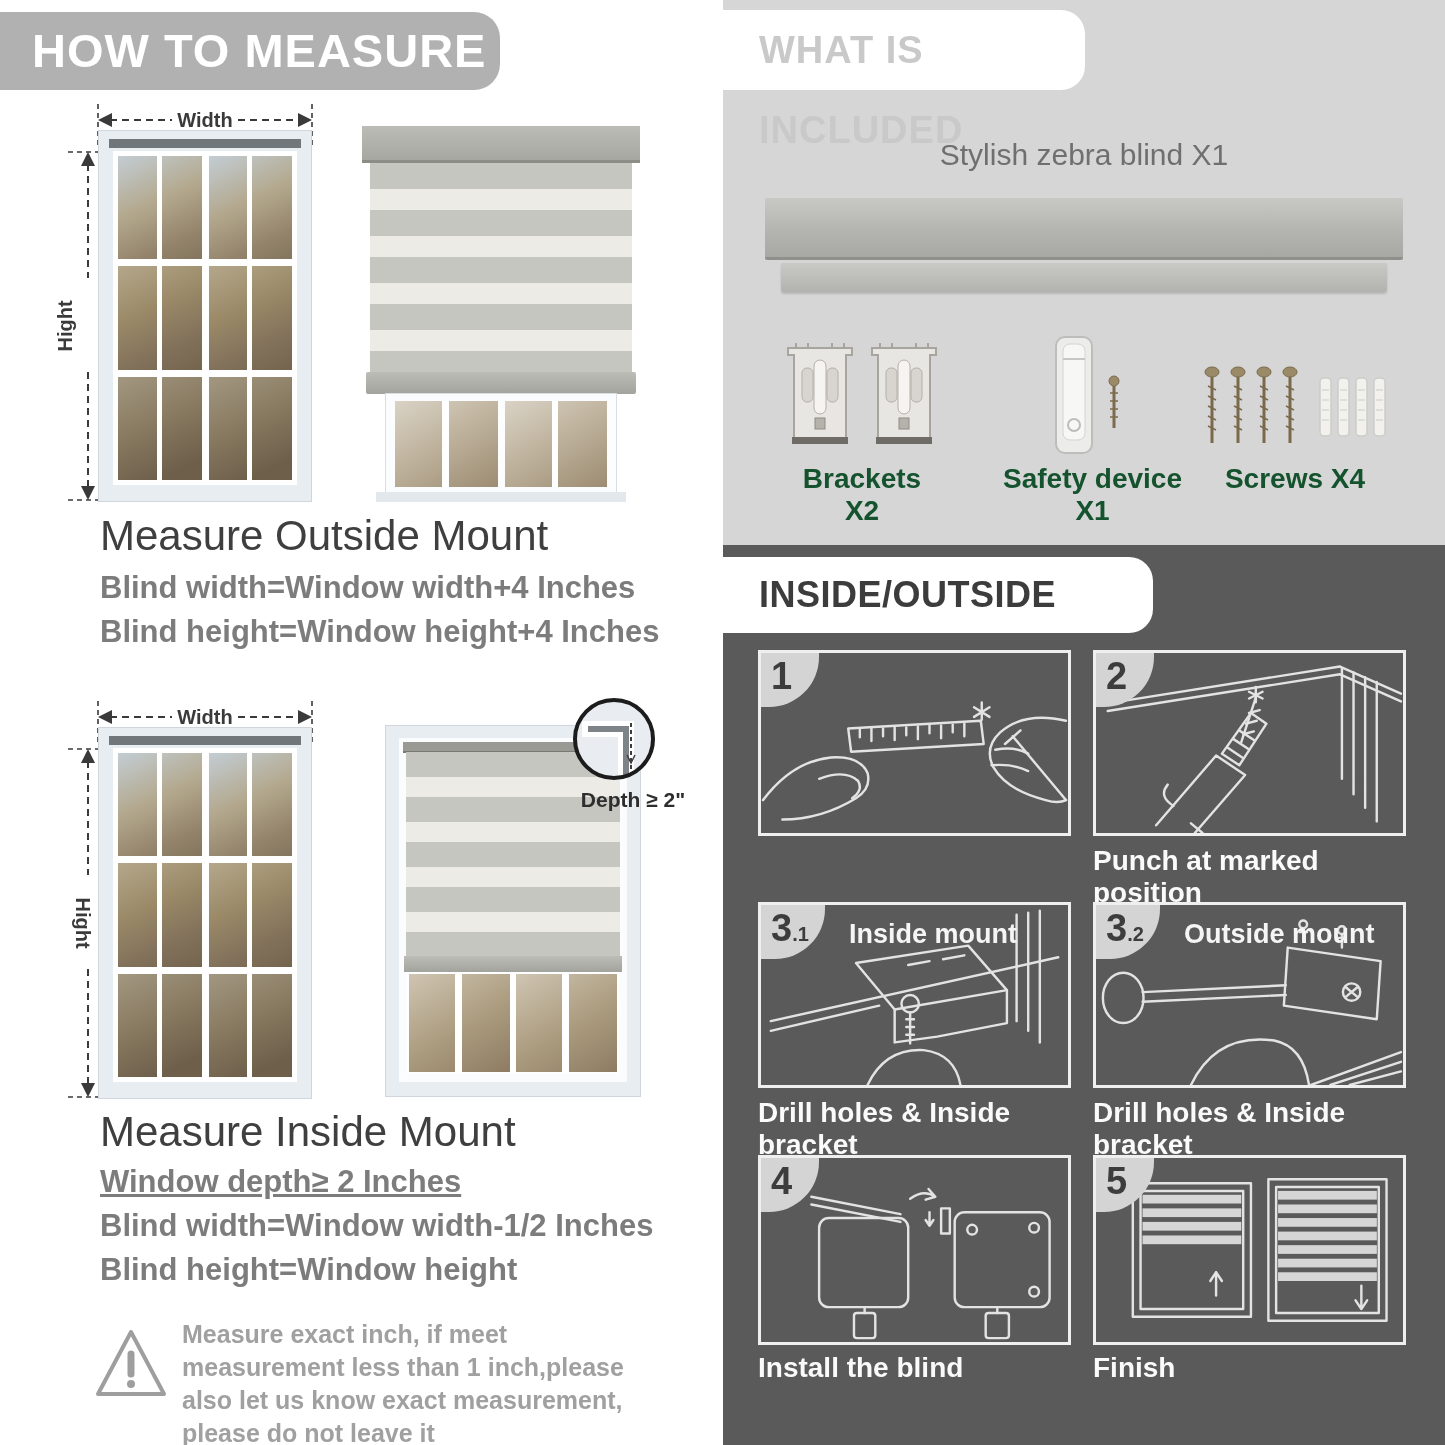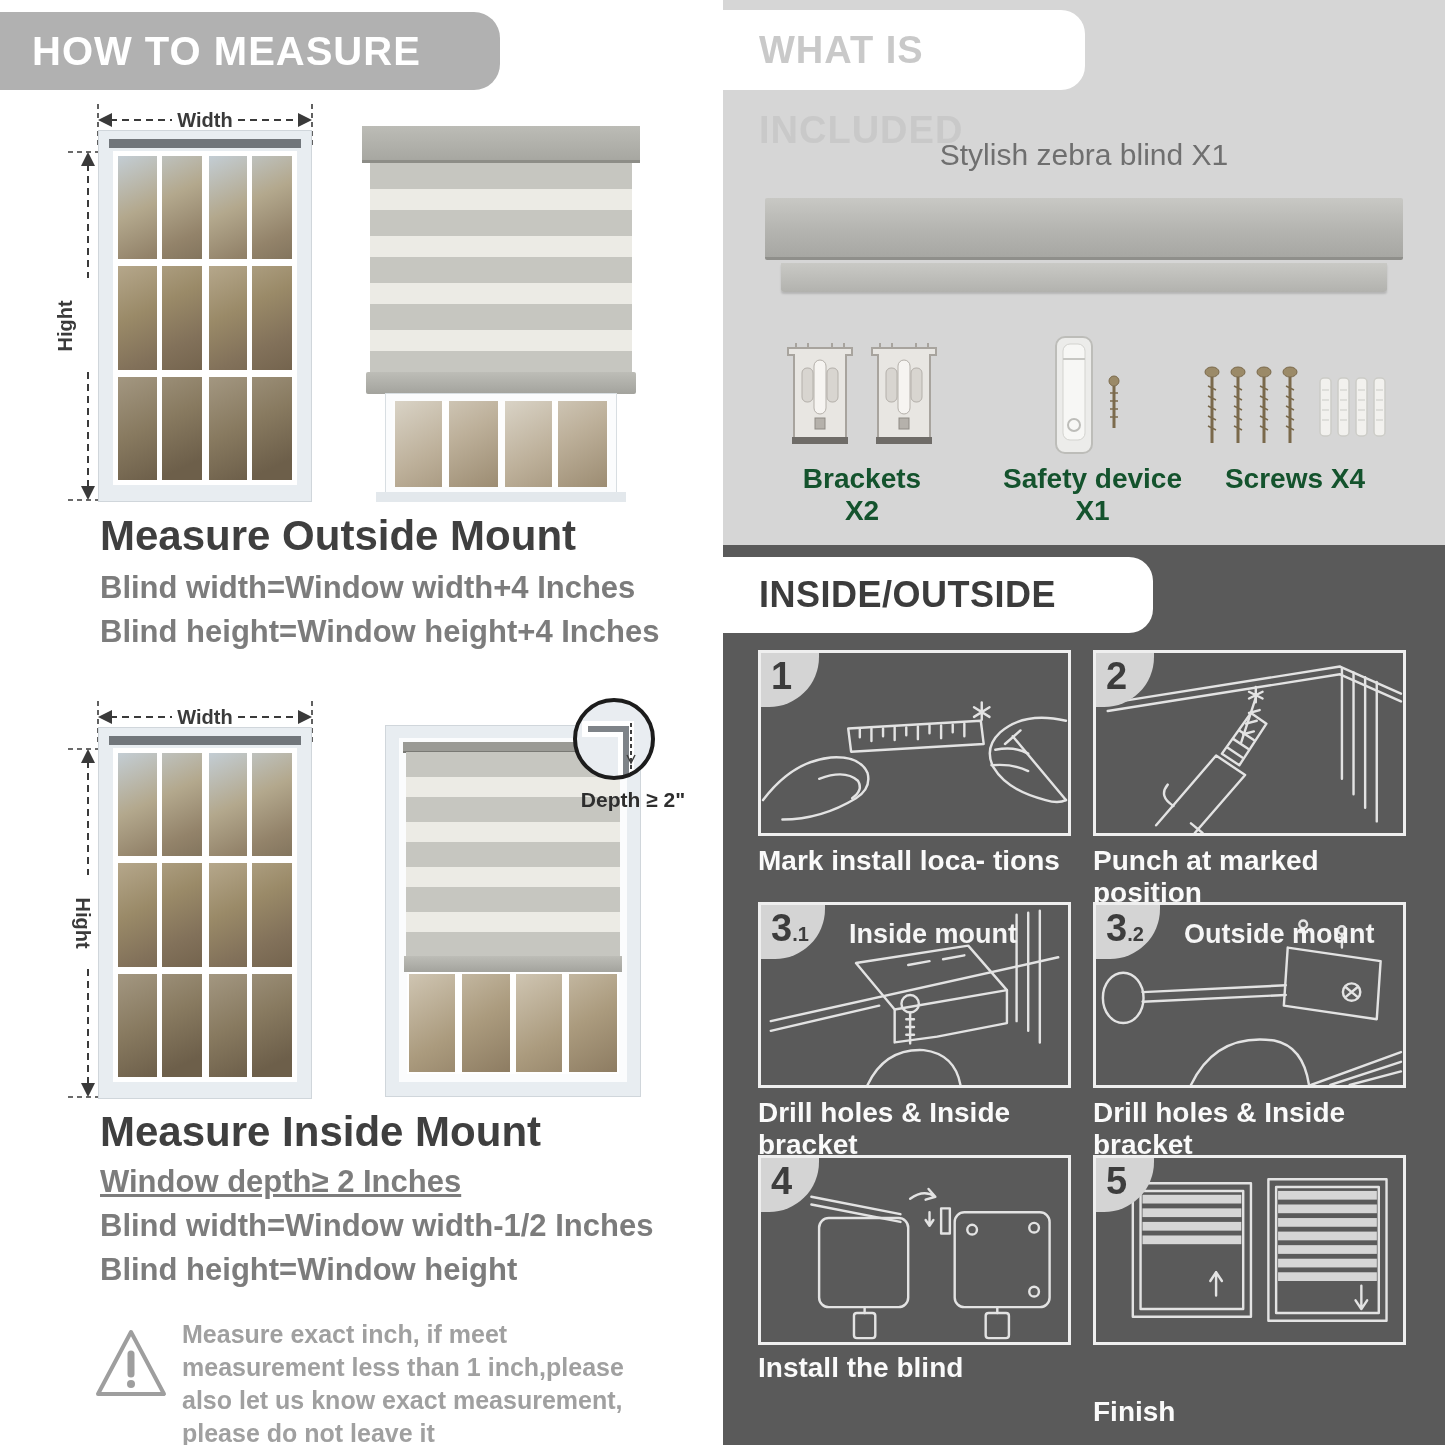--- a/index.html
+++ b/index.html
@@ -2,23 +2,23 @@
 <html><head>
 <meta charset="utf-8">
 <style>
   html,body{margin:0;padding:0;background:#fff;}
   #stage{position:relative;width:1445px;height:1445px;background:#fff;overflow:hidden;
          font-family:"Liberation Sans",sans-serif;}
   .abs{position:absolute;}
 
   
   .band-left{position:absolute;left:0;top:12px;width:500px;height:78px;background:#b1b1b1;
-             border-radius:0 26px 26px 0;color:#fff;font-size:40px;font-weight:bold;
+             border-radius:0 26px 26px 0;color:#fff;font-size:47px;font-weight:bold;
              line-height:78px;padding-left:32px;box-sizing:border-box;letter-spacing:1px;}
-  .h-title{position:absolute;left:100px;font-size:42px;font-weight:bold;color:#3f3f3f;text-align:center;}
+  .h-title{position:absolute;left:100px;font-size:42px;font-weight:normal;color:#3f3f3f;text-align:center;}
   .h-line{position:absolute;left:100px;font-size:31px;font-weight:bold;color:#7c7c7c;}
   .meas{position:absolute;overflow:visible;}
   .meas text{font-family:"Liberation Sans",sans-serif;font-size:20px;font-weight:bold;fill:#3a3a3a;}
 
   
   .win{position:absolute;background:#e8edf1;border:1px solid #d0d6db;box-sizing:border-box;}
   .win-top{position:absolute;left:10px;right:10px;top:8px;height:9px;background:#71767b;}
   .win-glass{position:absolute;left:14px;right:14px;top:20px;bottom:16px;background:#fff;
              display:grid;grid-template-columns:1fr 1fr;grid-template-rows:1fr 1fr 1fr;gap:7px;padding:5px;}
   .pane{min-width:0;min-height:0;}
@@ -281,21 +281,20 @@
         <path d="M240,100 Q260,96 274,104 M236,116 Q258,114 274,122"></path>
         <path d="M258,86 L313,152 M250,94 L266,80"></path>
       </g>
     </svg>
     <div class="badge">
       <span class="num">1</span>
         <span class="sub"></span>
     </div>
     <div class="step-title"></div>
   </div>
-  <div class="caption" style="left:758px;top:845px;">Mark install loca- tions</div>
 
   <div class="step" style="left:1093px;top:650px;height:186px;">
     <svg class="art" viewBox="0 0 313 186">
       <g class="lineart">
         <path d="M10,52 L250,14 M10,60 L250,22 M250,14 L313,42 M250,22 L313,50"></path>
         <path d="M252,16 L252,130 M264,20 L264,146 M276,25 L276,160 M288,30 L288,174"></path>
         <path d="M148,92 L163,46"></path>
         <path d="M150,84 l11,-3 M153,73 l11,-3 M156,62 l11,-3"></path>
         <path d="M156,40 l14,7 M170,40 l-14,7 M163,35 v16"></path>
         <path d="M128,104 L158,62 L174,73 L146,116 Z"></path>
@@ -405,15 +404,15 @@
           <rect x="186" y="104" width="102" height="9"></rect>
         <rect x="186" y="118" width="102" height="9"></rect>
       </g>
     </svg>
     <div class="badge">
       <span class="num">5</span>
         <span class="sub"></span>
     </div>
     <div class="step-title"></div>
   </div>
-  <div class="caption" style="left:1093px;top:1352px;margin-top:44px;">Finish</div>
+  <div class="caption" style="left:1093px;top:1352px;">Finish</div>
 
 </div>
 
 </body></html>

